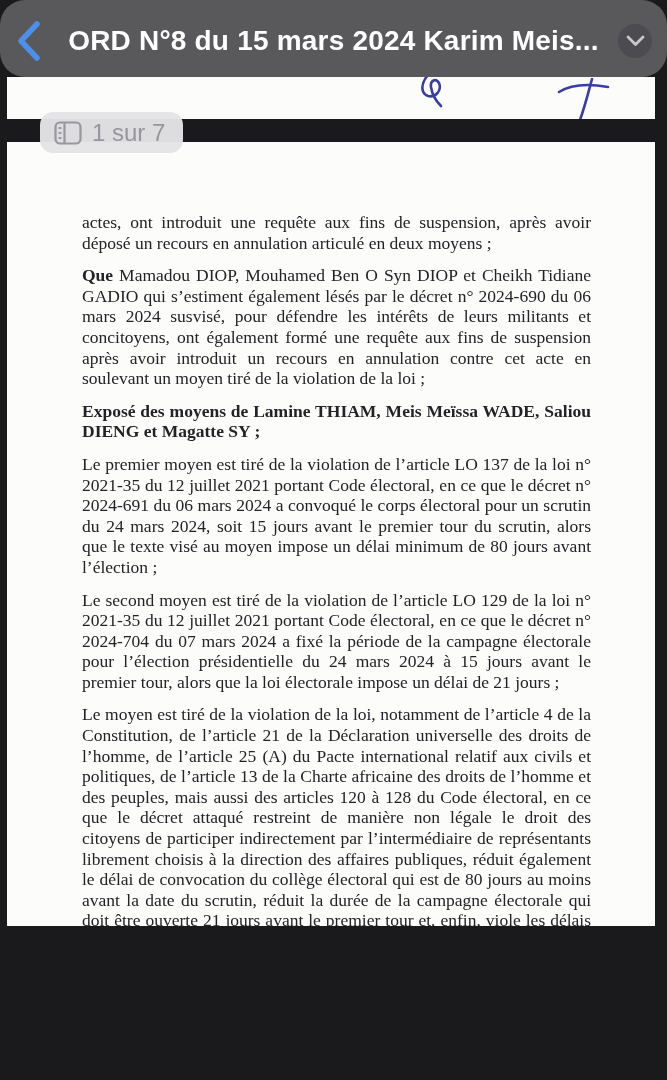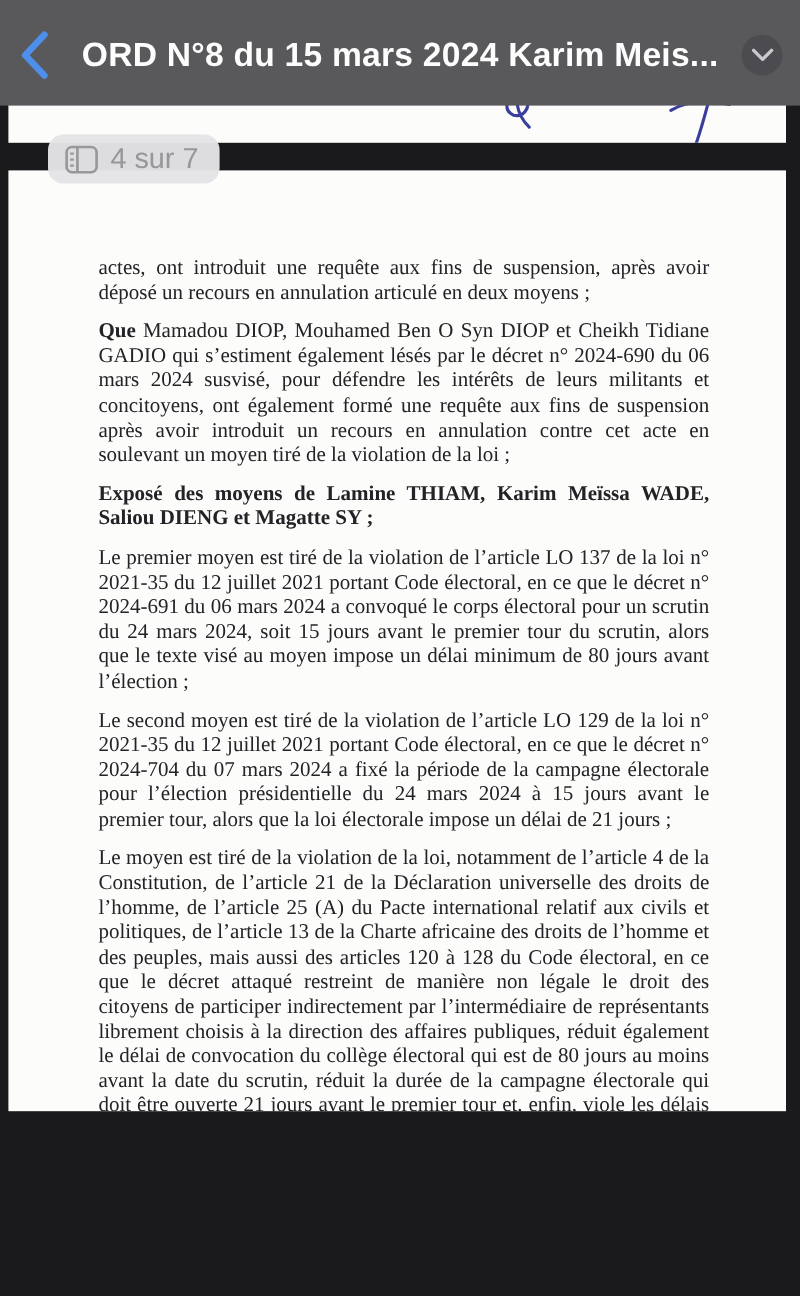--- a/index.html
+++ b/index.html
@@ -11,26 +11,27 @@
     width: 667px;
     height: 1080px;
     background: #1A1A1C;
     overflow: hidden;
   }
 
   
   .navbar {
     position: absolute;
     top: 0; left: 0; right: 0;
-    height: 88px;
+    height: 77px;
     background: #59585B;
     display: flex;
     align-items: center;
     padding: 4px 15px 0 15px;
     z-index: 20;
+    border-radius: 25px;
   }
   .back-btn {
     background: none; border: none; cursor: pointer;
     width: 34px; height: 46px;
     display: flex; align-items: center; justify-content: flex-start;
     padding: 0;
   }
   .nav-title {
     flex: 1;
     text-align: center;
@@ -128,21 +129,21 @@
     <svg class="ink" style="left:549px; top:1px;" width="58" height="44" viewBox="0 0 58 44">
       <path d="M3 14 C 14 7, 30 5, 52 9"></path>
       <path d="M36 1 C 33 12, 29 28, 24 42"></path>
     </svg>
   </div>
 
   <div class="page">
     <div class="page-content">
       <p class="body">actes, ont introduit une requête aux fins de suspension, après avoir déposé un recours en annulation articulé en deux moyens ;</p>
       <p class="body"><b>Que</b><span> Mamadou DIOP, Mouhamed Ben O Syn DIOP et Cheikh Tidiane GADIO qui s’estiment également lésés par le décret n° 2024-690 du 06 mars 2024 susvisé, pour défendre les intérêts de leurs militants et concitoyens, ont également formé une requête aux fins de suspension après avoir introduit un recours en annulation contre cet acte en soulevant un moyen tiré de la violation de la loi ;</span></p>
-      <p class="heading">Exposé des moyens de Lamine THIAM, Karim Meïssa WADE, Saliou DIENG et Magatte SY ;</p>
+      <p class="heading">Exposé des moyens de Lamine THIAM, Meis Meïssa WADE, Saliou DIENG et Magatte SY ;</p>
       <p class="body">Le premier moyen est tiré de la violation de l’article LO 137 de la loi n° 2021-35 du 12 juillet 2021 portant Code électoral, en ce que le décret n° 2024-691 du 06 mars 2024 a convoqué le corps électoral pour un scrutin du 24 mars 2024, soit 15 jours avant le premier tour du scrutin, alors que le texte visé au moyen impose un délai minimum de 80 jours avant l’élection ;</p>
       <p class="body">Le second moyen est tiré de la violation de l’article LO 129 de la loi n° 2021-35 du 12 juillet 2021 portant Code électoral, en ce que le décret n° 2024-704 du 07 mars 2024 a fixé la période de la campagne électorale pour l’élection présidentielle du 24 mars 2024 à 15 jours avant le premier tour, alors que la loi électorale impose un délai de 21 jours ;</p>
       <p class="body">Le moyen est tiré de la violation de la loi, notamment de l’article 4 de la Constitution, de l’article 21 de la Déclaration universelle des droits de l’homme, de l’article 25 (A) du Pacte international relatif aux civils et politiques, de l’article 13 de la Charte africaine des droits de l’homme et des peuples, mais aussi des articles 120 à 128 du Code électoral, en ce que le décret attaqué restreint de manière non légale le droit des citoyens de participer indirectement par l’intermédiaire de représentants librement choisis à la direction des affaires publiques, réduit également le délai de convocation du collège électoral qui est de 80 jours au moins avant la date du scrutin, réduit la durée de la campagne électorale qui doit être ouverte 21 jours avant le  premier tour et, enfin, viole les délais de convocation du corps électoral ainsi que le temps de la campagne, le tout, constituant une restriction injustifiée au droit d’exprimer librement et consciencieusement leur volonté en matière de choix du Président de la République ;</p>
     </div>
 
     <div class="page-num">4</div>
 
     <svg class="ink" style="left:410px; top:838px;" width="48" height="52" viewBox="0 0 48 52">
       <path d="M43 11 C 36 2, 19 0, 10 8 C 2 16, 4 30, 14 32 C 24 34, 32 25, 34 15 C 34 11, 33 9, 32 8 C 32 17, 35 32, 42 42"></path>
     </svg>
@@ -167,16 +168,16 @@
   </div>
 
   <button class="page-badge">
     <svg width="28" height="24" viewBox="0 0 28 24">
       <rect x="1.5" y="1.5" width="25" height="21" rx="4.5" fill="none" stroke="#97979C" stroke-width="2.2"></rect>
       <line x1="10.5" y1="1.5" x2="10.5" y2="22.5" stroke="#97979C" stroke-width="2.2"></line>
       <line x1="4.5" y1="7" x2="7.5" y2="7" stroke="#97979C" stroke-width="1.8"></line>
       <line x1="4.5" y1="12" x2="7.5" y2="12" stroke="#97979C" stroke-width="1.8"></line>
       <line x1="4.5" y1="17" x2="7.5" y2="17" stroke="#97979C" stroke-width="1.8"></line>
     </svg>
-    <span class="badge-label">4 sur 7</span>
+    <span class="badge-label">1 sur 7</span>
   </button>
 
 </div>
 
 </body></html>

